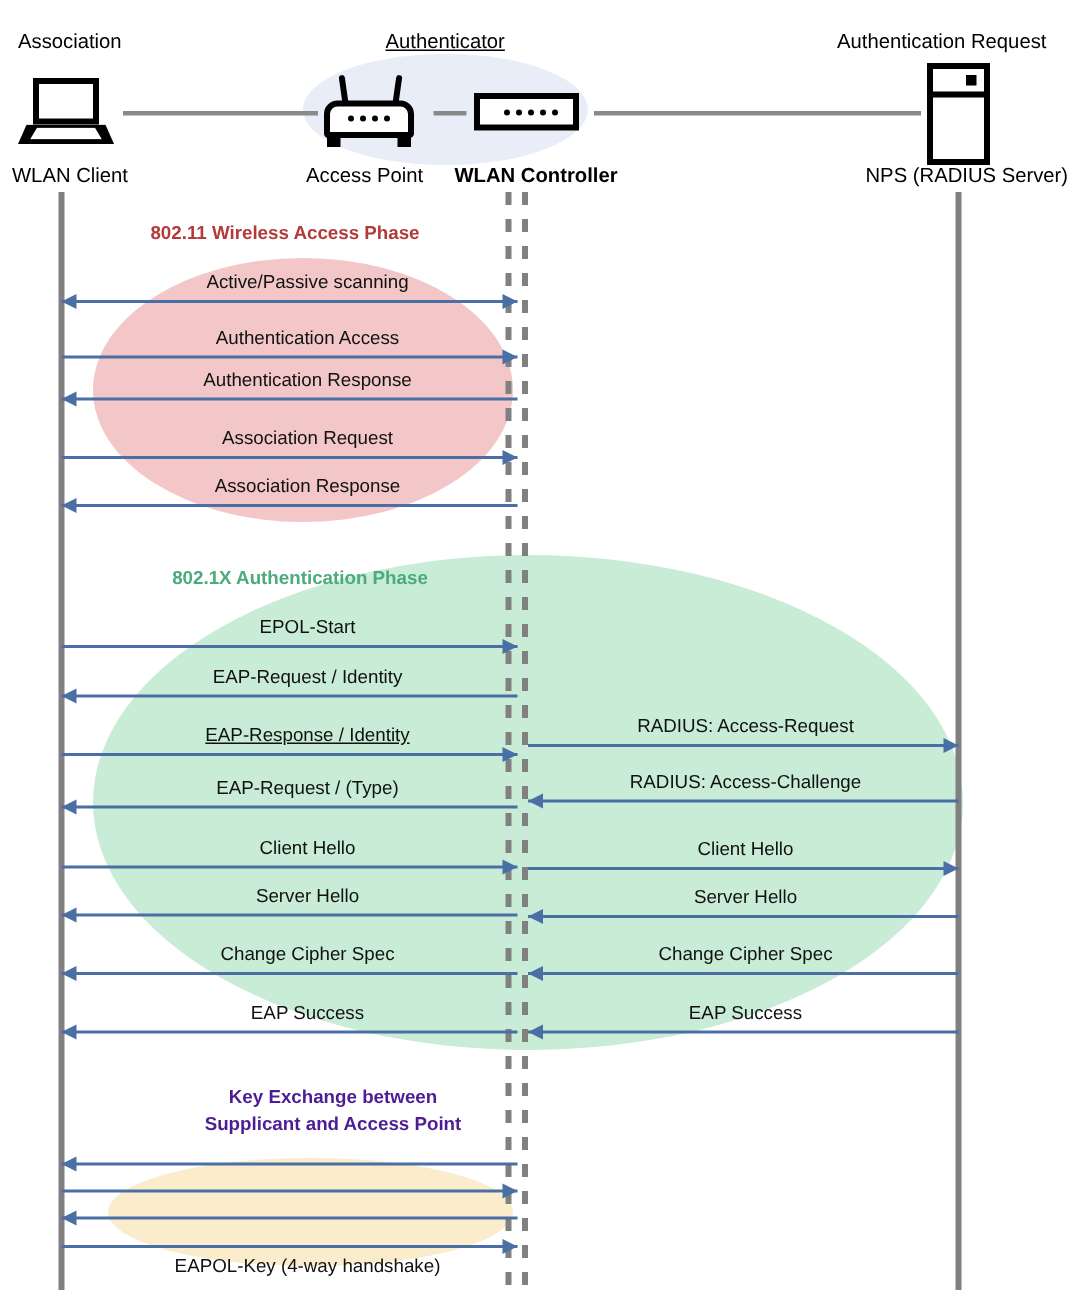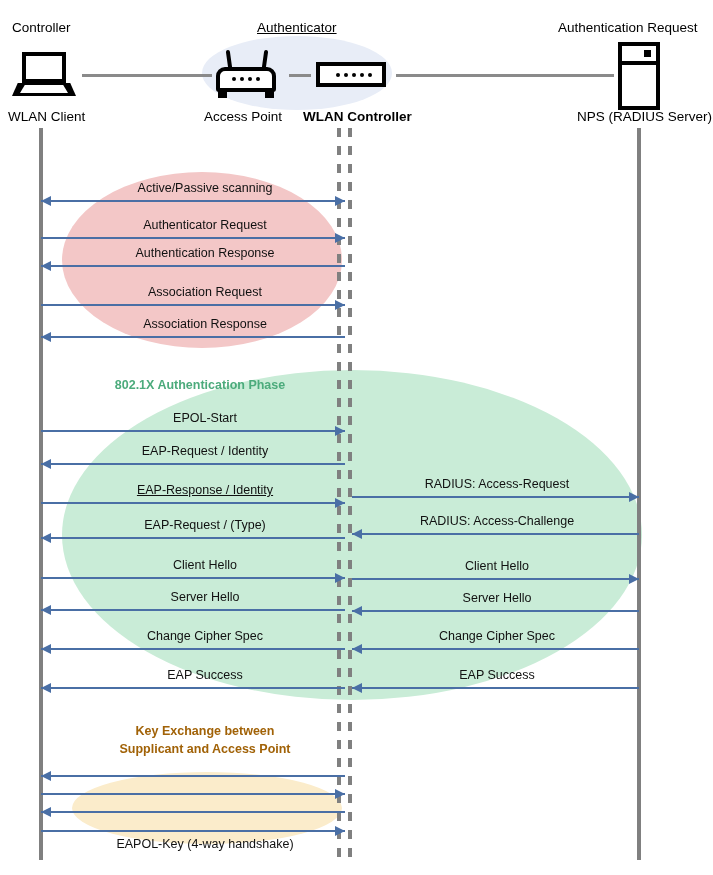--- a/index.html
+++ b/index.html
@@ -189,21 +189,21 @@
 <body>
 
 <div id="canvas">
 
   <div class="auth-blob"></div>
 
   <div class="hwire" style="left:82px;  top:74px; width:130px;"></div>
   <div class="hwire" style="left:289px; top:74px; width:22px;"></div>
   <div class="hwire" style="left:396px; top:74px; width:218px;"></div>
 
-  <div class="actor-title" style="left:12px; top:20px;">Controller</div>
+  <div class="actor-title" style="left:12px; top:20px;">Association</div>
   <div class="actor-title" style="left:257px; top:20px;text-decoration:underline;">Authenticator</div>
   <div class="actor-title" style="left:558px; top:20px;">Authentication Request</div>
 
   <div class="icon" style="left:12px; top:52px; width:66px; height:46px;">
     <div class="laptop-screen"></div>
     <div class="laptop-base"></div>
     <div class="laptop-base-inner"></div>
   </div>
 
   <div class="icon" style="left:216px; top:50px; width:62px; height:50px;">
@@ -244,35 +244,36 @@
 
   <div class="blob blob-red" style="left:62px;  top:172px; width:280px; height:176px;"></div>
   <div class="blob blob-green" style="left:62px;  top:370px; width:580px; height:330px;"></div>
   <div class="blob blob-amber" style="left:72px;  top:772px; width:270px; height:72px;"></div>
 
   <div class="lifeline" style="left:39px;  top:128px; height:732px;"></div>
   <div class="lifeline-dashed" style="left:337px; top:128px; height:732px;"></div>
   <div class="lifeline-dashed" style="left:348px; top:128px; height:732px;"></div>
   <div class="lifeline" style="left:637px; top:128px; height:732px;"></div>
 
+  <div class="phase-label" style="left:85px; top:146px; width:210px; color:#b33a3a;">802.11 Wireless Access Phase</div>
   <div class="phase-label" style="left:100px; top:376px; width:200px; color:#4cab7c;">802.1X Authentication Phase</div>
-  <div class="phase-label" style="left:95px; top:722px; width:220px; color:#a16207;">Key Exchange between
+  <div class="phase-label" style="left:112px; top:722px; width:220px; color:#4c1d95;">Key Exchange between
 Supplicant and Access Point</div>
 
   <div id="arrows-left">
       <div>
         <div class="msg-line" style="left: 41px; top: 200px; width: 304px;"></div>
         <div class="arrowhead arrow-right" style="top: 196px; left: 335px;"></div>
         <div class="arrowhead arrow-left" style="top: 196px; left: 41px;"></div>
         <div class="msg-label" style="left: 205px; top: 181px;">Active/Passive scanning</div>
       </div>
       <div>
         <div class="msg-line" style="left: 41px; top: 237px; width: 304px;"></div>
         <div class="arrowhead arrow-right" style="top: 233px; left: 335px;"></div>
-        <div class="msg-label" style="left: 205px; top: 218px;">Authenticator Request</div>
+        <div class="msg-label" style="left: 205px; top: 218px;">Authentication Access</div>
       </div>
       <div>
         <div class="msg-line" style="left: 41px; top: 265px; width: 304px;"></div>
         <div class="arrowhead arrow-left" style="top: 261px; left: 41px;"></div>
         <div class="msg-label" style="left: 205px; top: 246px;">Authentication Response</div>
       </div>
       <div>
         <div class="msg-line" style="left: 41px; top: 304px; width: 304px;"></div>
         <div class="arrowhead arrow-right" style="top: 300px; left: 335px;"></div>
         <div class="msg-label" style="left: 205px; top: 285px;">Association Request</div>

